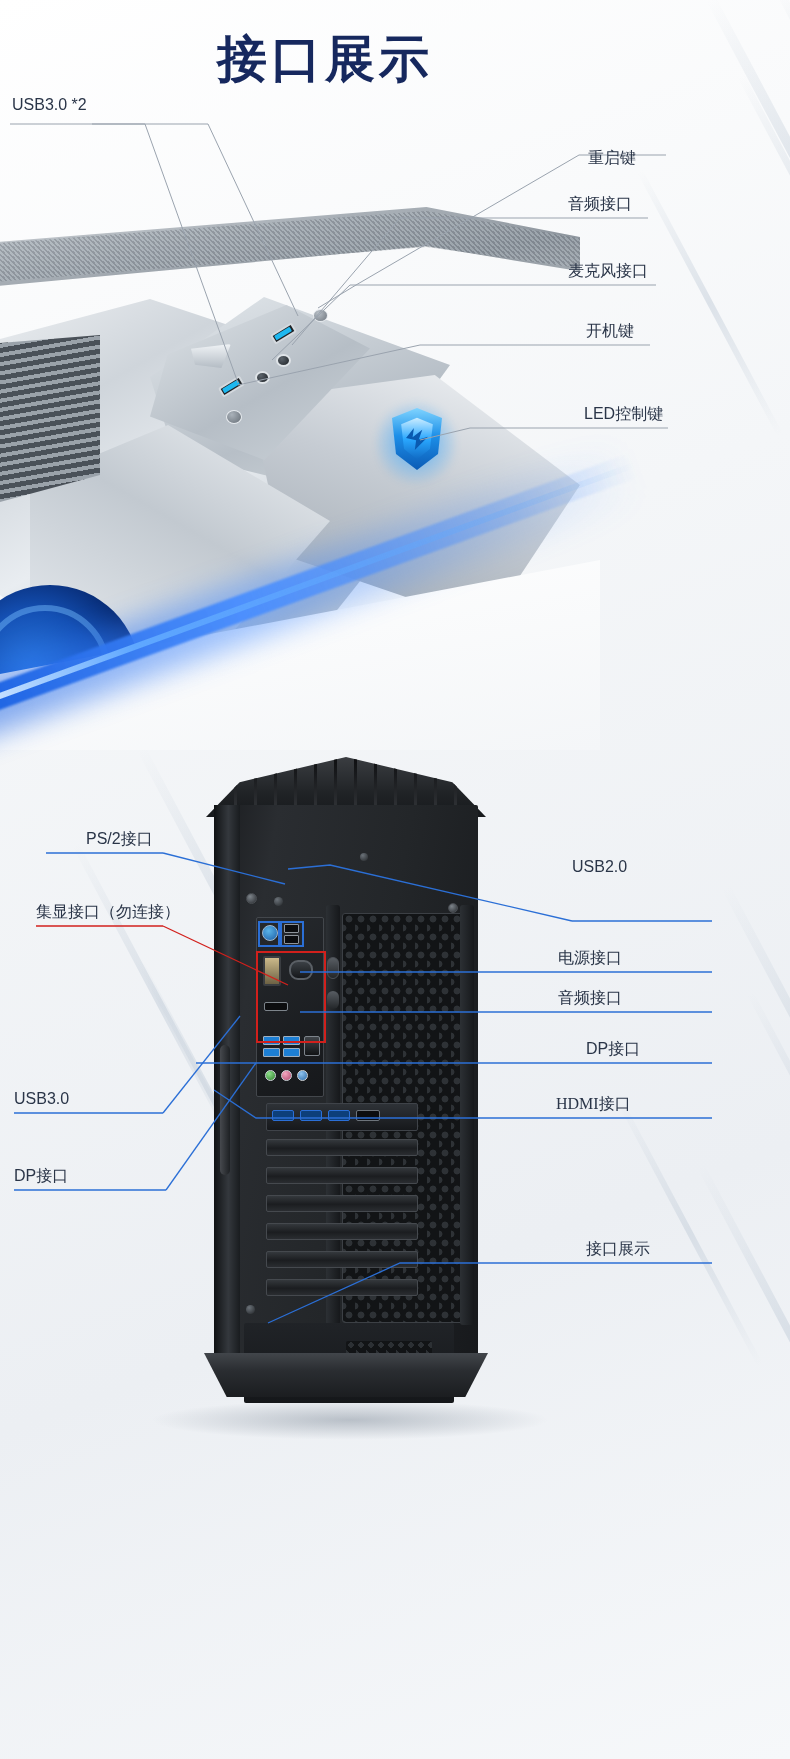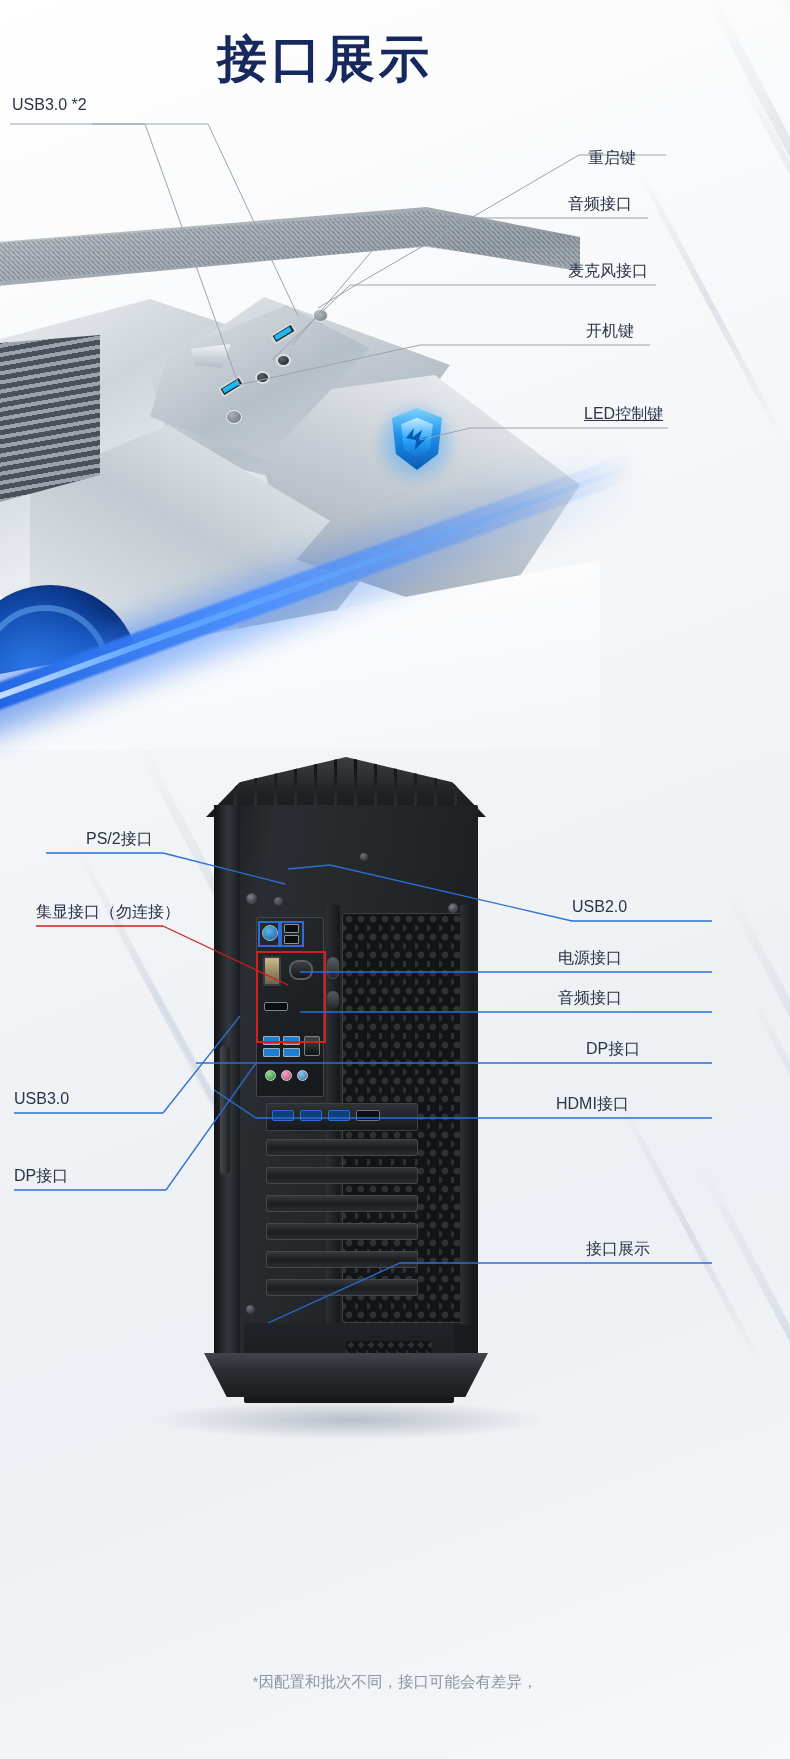--- a/index.html
+++ b/index.html
@@ -405,31 +405,30 @@
       <path d="M163 926 L288 985"></path>
     </g>
   </svg>
 
   <div class="lbl" style="left:12px; top:95px;">USB3.0 *2</div>
 
   <div class="lbl" style="left:588px; top:131px;margin-top:17px;">重启键</div>
   <div class="lbl" style="left:568px; top:194px;">音频接口</div>
   <div class="lbl" style="left:568px; top:261px;">麦克风接口</div>
   <div class="lbl" style="left:586px; top:321px;">开机键</div>
-  <div class="lbl" style="left:584px; top:404px;text-decoration:underline;">LED控制键</div>
+  <div class="lbl" style="left:584px; top:404px;">LED控制键</div>
 
   <div class="lbl" style="left:46px; top:829px;margin-left:40px;">PS/2接口</div>
   <div class="lbl" style="left:36px; top:902px;">集显接口（勿连接）</div>
   <div class="lbl" style="left:14px; top:1089px;">USB3.0</div>
   <div class="lbl" style="left:14px; top:1166px;">DP接口</div>
 
-  <div class="lbl" style="left:572px; top:897px;">USB2.0</div>
+  <div class="lbl" style="left:572px; top:857px;">USB2.0</div>
   <div class="lbl" style="left:558px; top:948px;">电源接口</div>
   <div class="lbl" style="left:558px; top:988px;">音频接口</div>
   <div class="lbl" style="left:586px; top:1039px;">DP接口</div>
-  <div class="lbl" style="left:556px; top:1094px;">HDMI接口</div>
+  <div class="lbl" style="left:556px; top:1094px;font-family:Liberation Serif, serif;">HDMI接口</div>
   <div class="lbl" style="left:586px; top:1239px;">接口展示</div>
 
   <div class="footer">
-    <div>*因配置和批次不同，接口可能会有差异，</div>
   </div>
 
 </div>
 
 </body></html>

